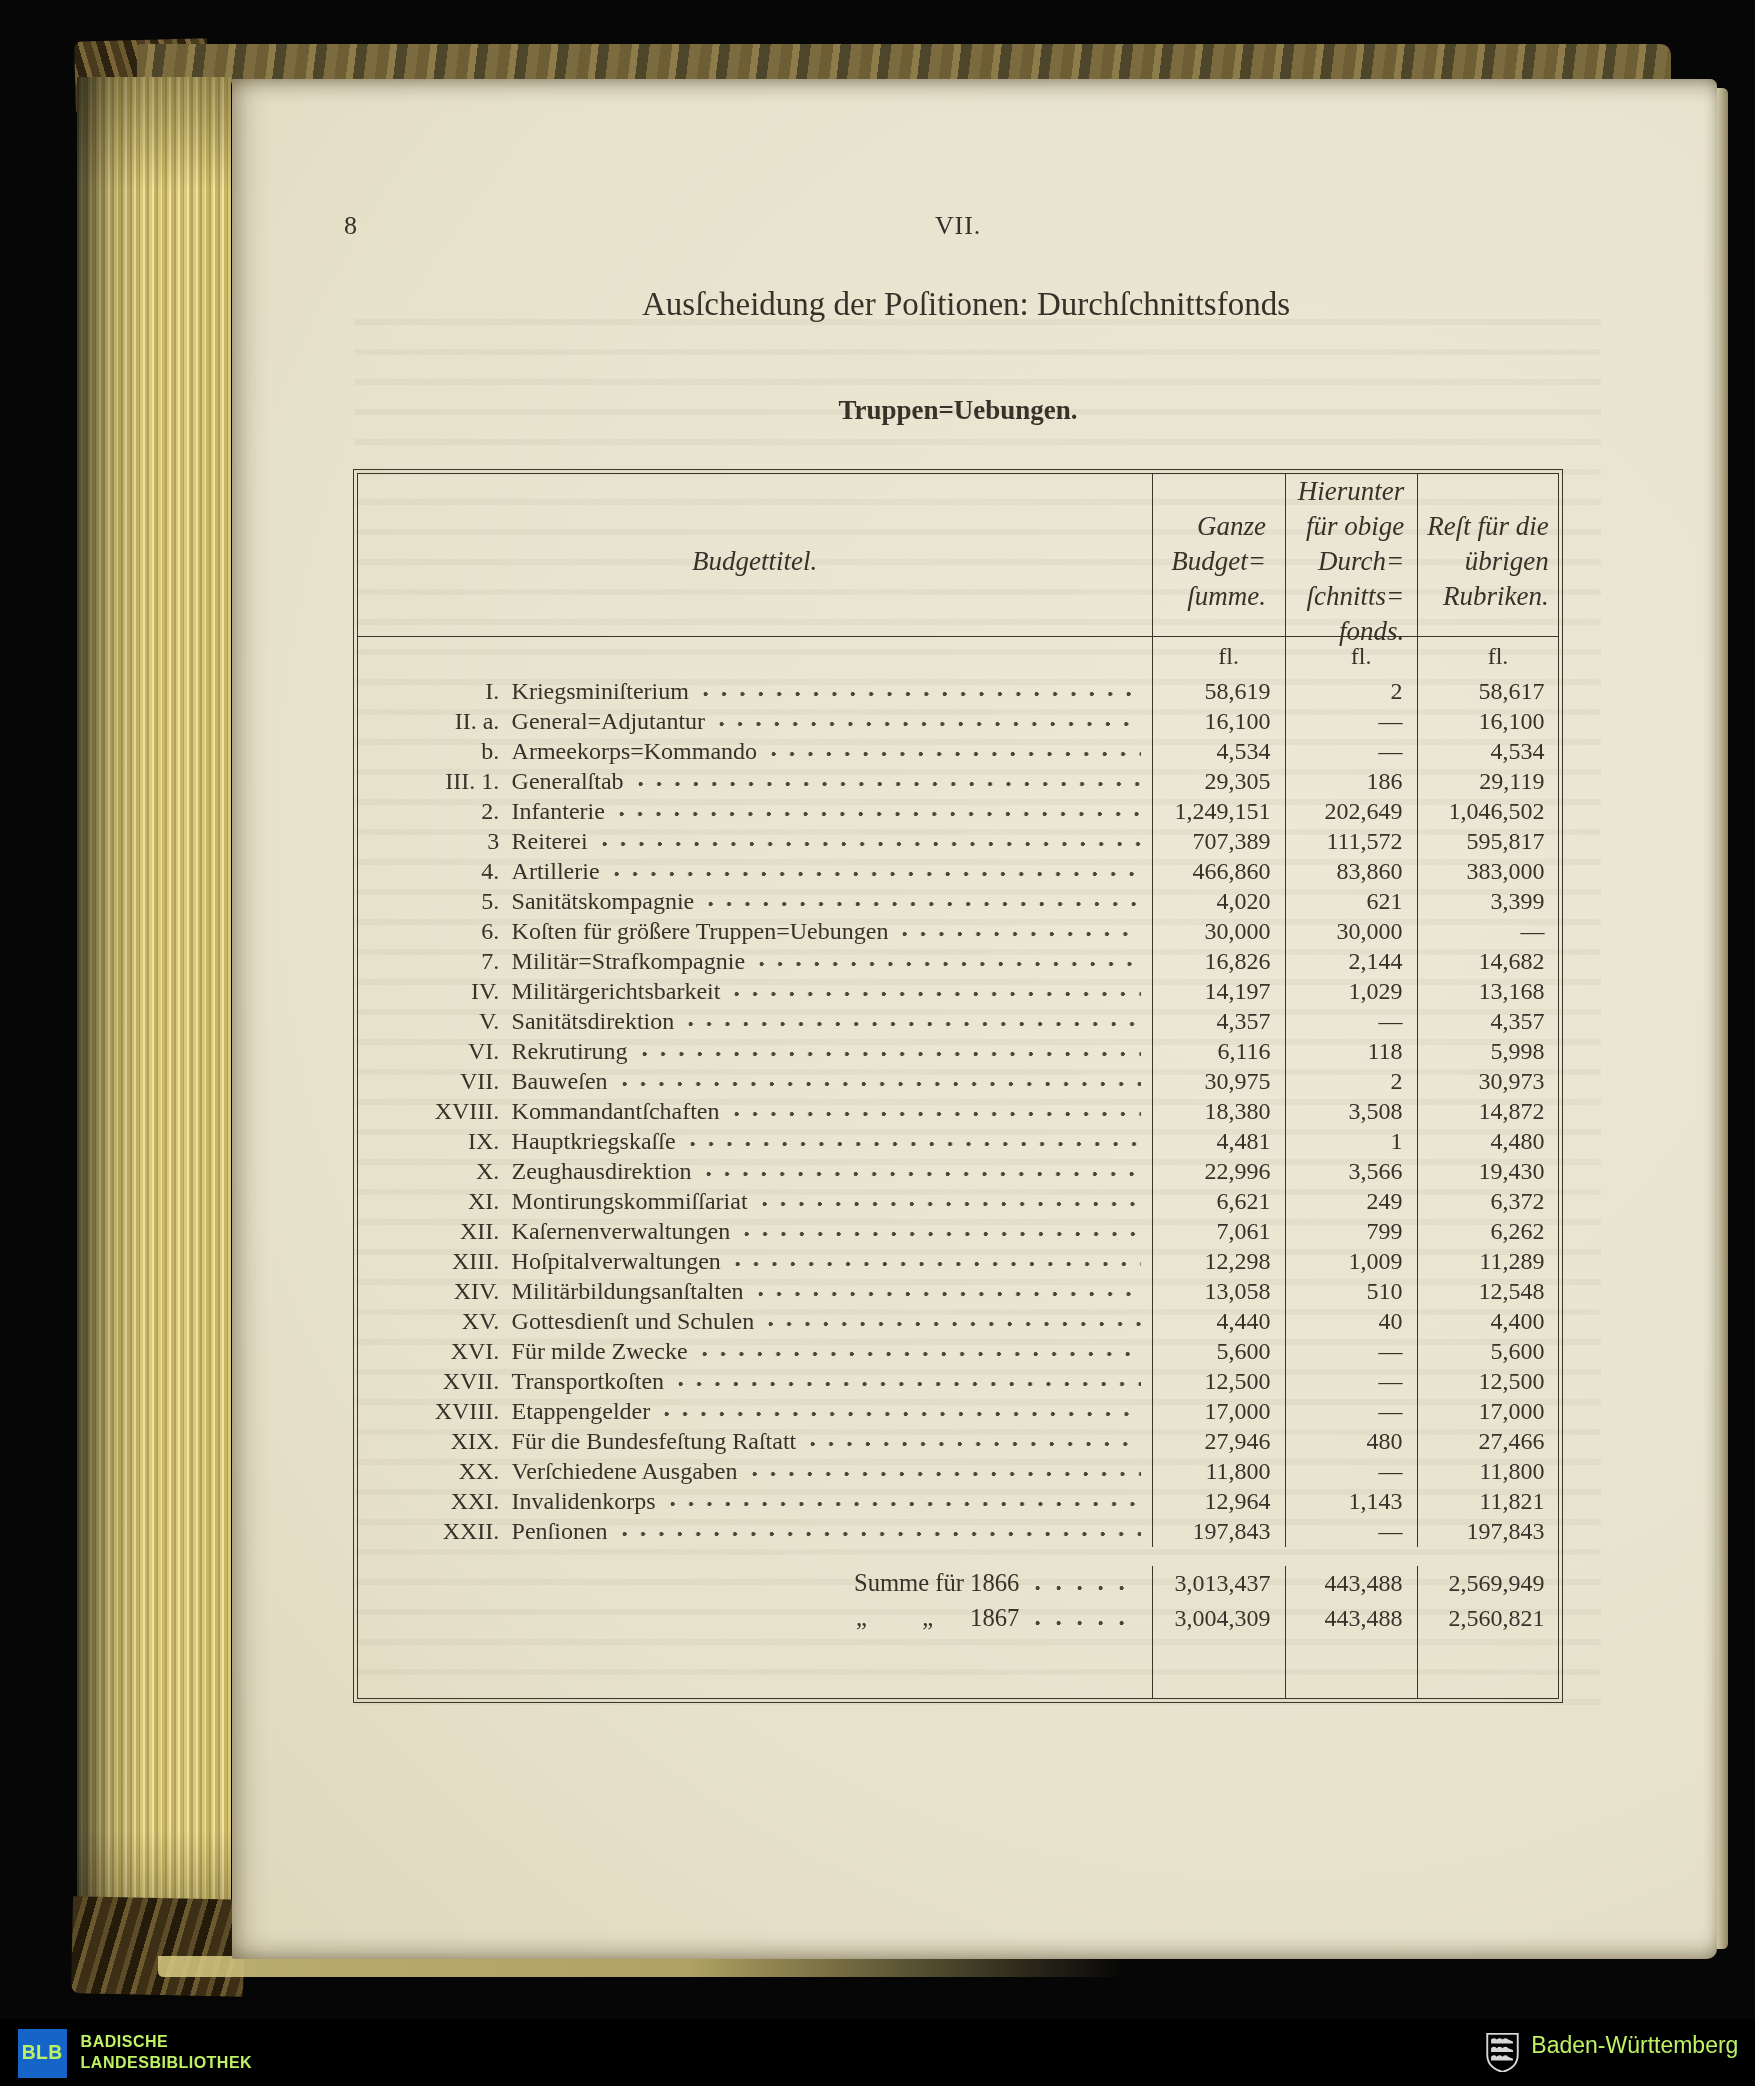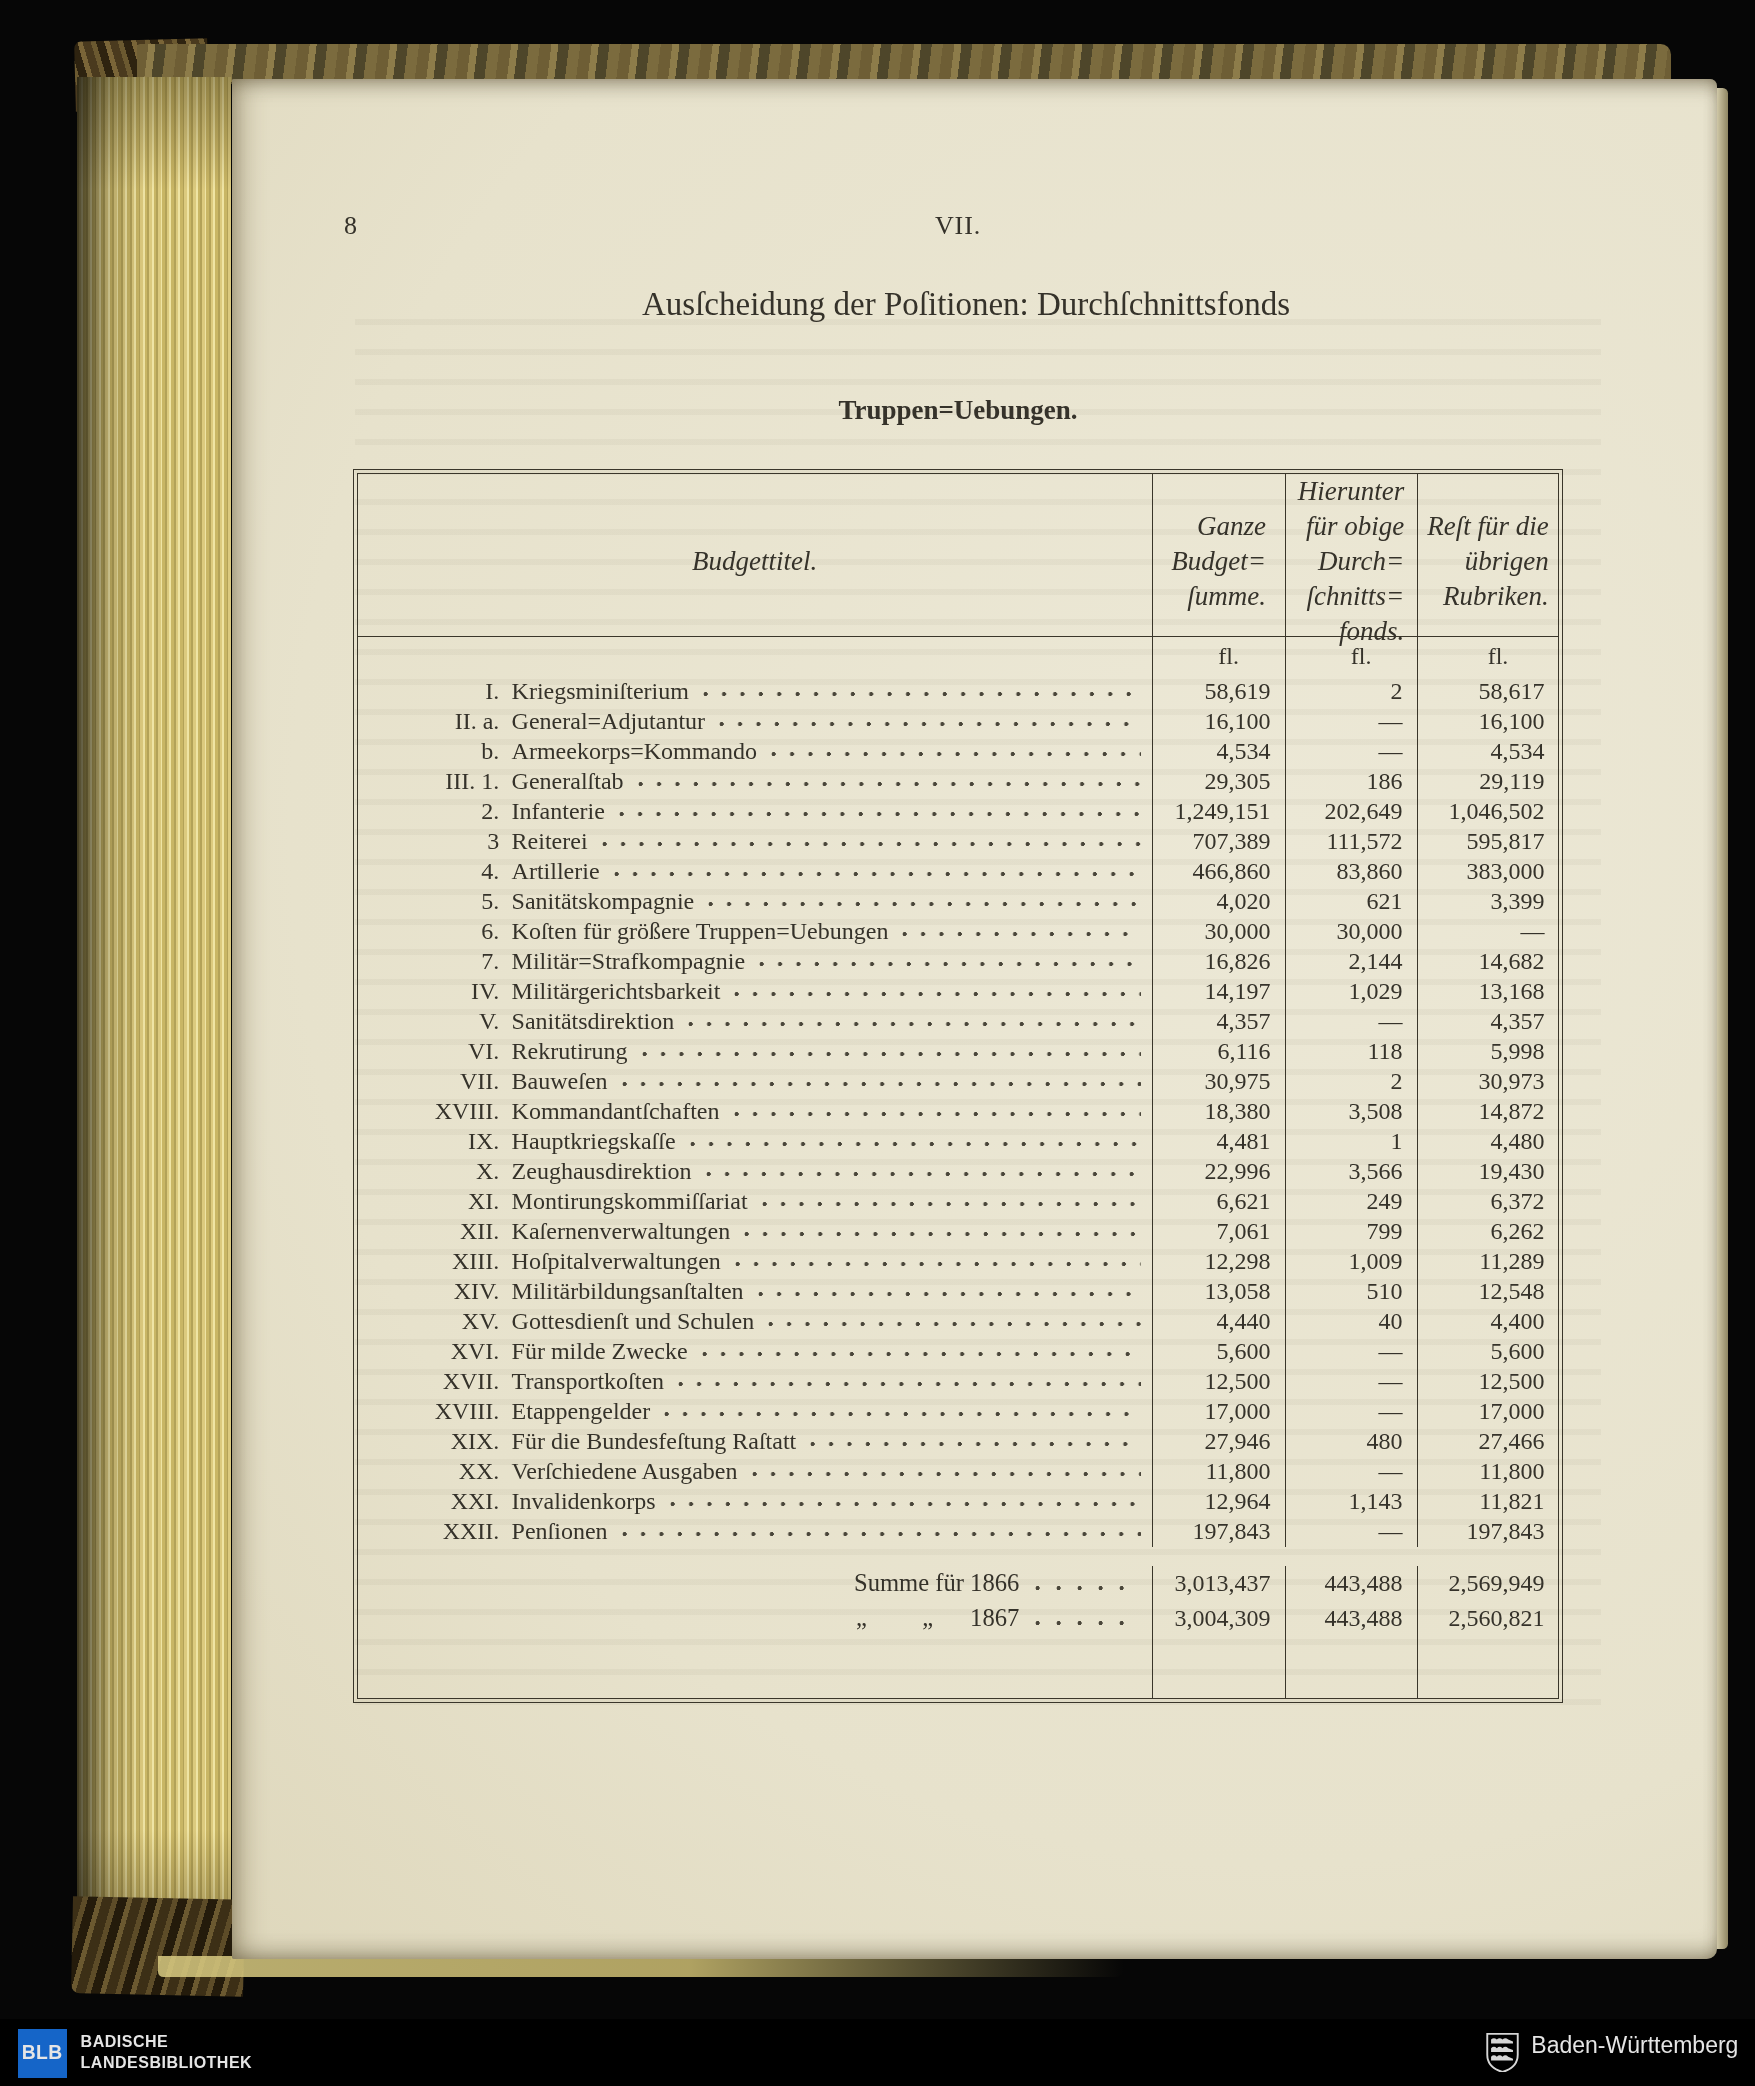--- a/index.html
+++ b/index.html
@@ -71,21 +71,21 @@
   .cell-label.sum{justify-content:flex-end;}
   .sum-label{white-space:pre;font-size:24.6px;}
   .sum-dots{width:104px;height:6.1px;margin:8.8px 12.3px 0 16px;
     background-image:radial-gradient(circle at 2.6px 3.1px,#4a463a 1.8px,rgba(0,0,0,0) 2.3px);
     background-size:21px 6.1px;background-repeat:repeat-x;}
   .tr.filler{flex:1;min-height:49px;}
 
   
   .footer{position:absolute;left:0;top:2019px;width:1756px;height:68px;background:#000;
     display:flex;align-items:center;justify-content:space-between;padding:0 17.6px;
-    color:#e5e5e5;font-family:"Liberation Sans","DejaVu Sans",sans-serif;}
+    color:#bef264;font-family:"Liberation Sans","DejaVu Sans",sans-serif;}
   .f-left{display:flex;align-items:center;}
   .blb-badge{width:49px;height:49px;background:#1565c8;display:flex;align-items:center;justify-content:center;
     font-weight:bold;font-size:19.3px;letter-spacing:0.4px;}
   .lib-name{margin-left:14px;font-weight:bold;font-size:16px;line-height:1.3;letter-spacing:0.5px;}
   .f-right{display:flex;align-items:flex-start;gap:11px;}
   .bw-text{font-size:23px;}
 </style>
 </head>
 <body>
 

